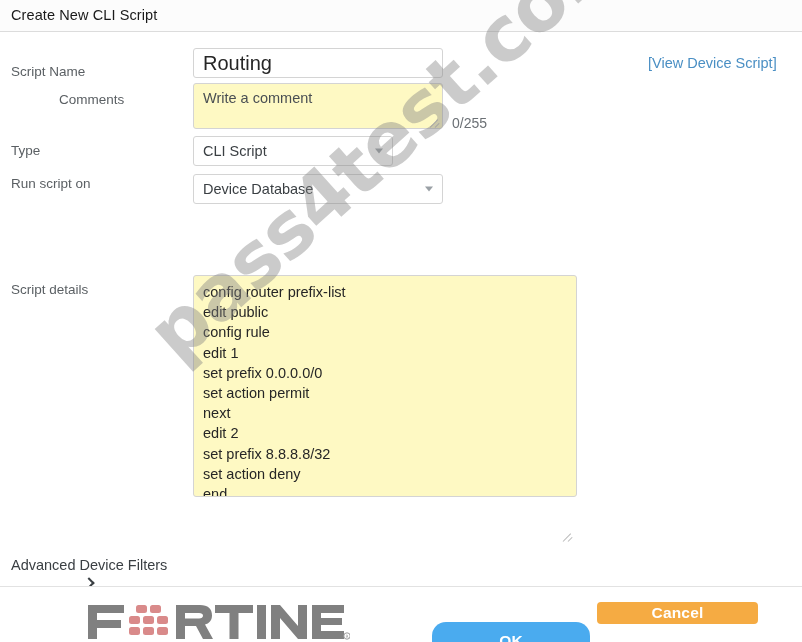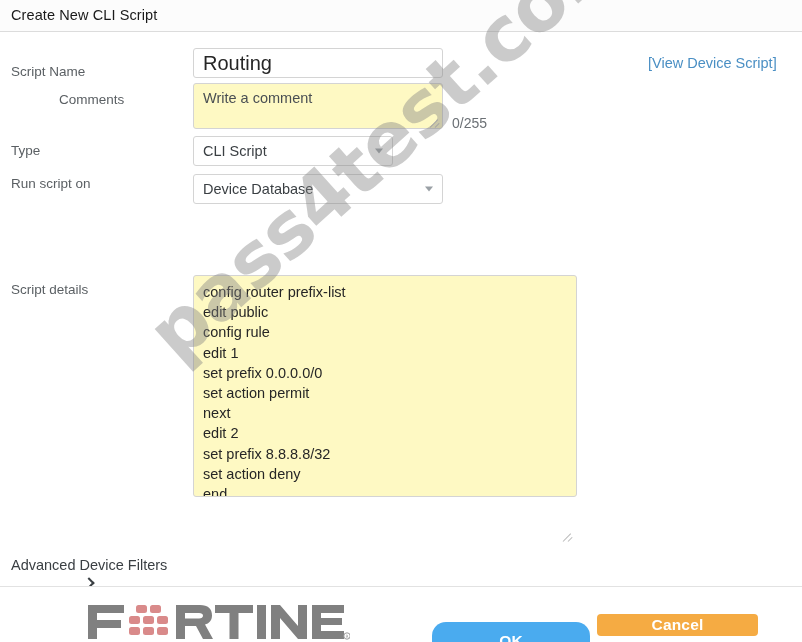--- a/index.html
+++ b/index.html
@@ -297,17 +297,17 @@
       <path d="M183,3 L192,3 L210,24 L210,3 L219,3 L219,37 L210,37 L192,16 L192,37 L183,37 Z" fill="#808080"></path>
 
       <path d="M224,3 L256,3 L256,11 L233,11 L233,16 L254,16 L254,23 L233,23 L233,29 L256,29 L256,37 L224,37 Z" fill="#808080"></path>
 
       <circle cx="259" cy="34" r="3.2" fill="none" stroke="#9a9a9a" stroke-width="1"></circle>
       <text x="259" y="36" font-size="4.5" fill="#9a9a9a" text-anchor="middle" font-family="DejaVu Sans, sans-serif">R</text>
     </svg>
   </div>
 
   <button class="btn btn-ok" style="left:432px; top:622px; width:158px; height:38px;border-radius:14px;">OK</button>
-  <button class="btn btn-cancel" style="left:597px; top:602px; width:161px; height:22px;margin-top:12px;">Cancel</button>
+  <button class="btn btn-cancel" style="left:597px; top:602px; width:161px; height:22px;">Cancel</button>
 
   <div class="watermark">pass4test.com</div>
 
 </div>
 
 </body></html>

